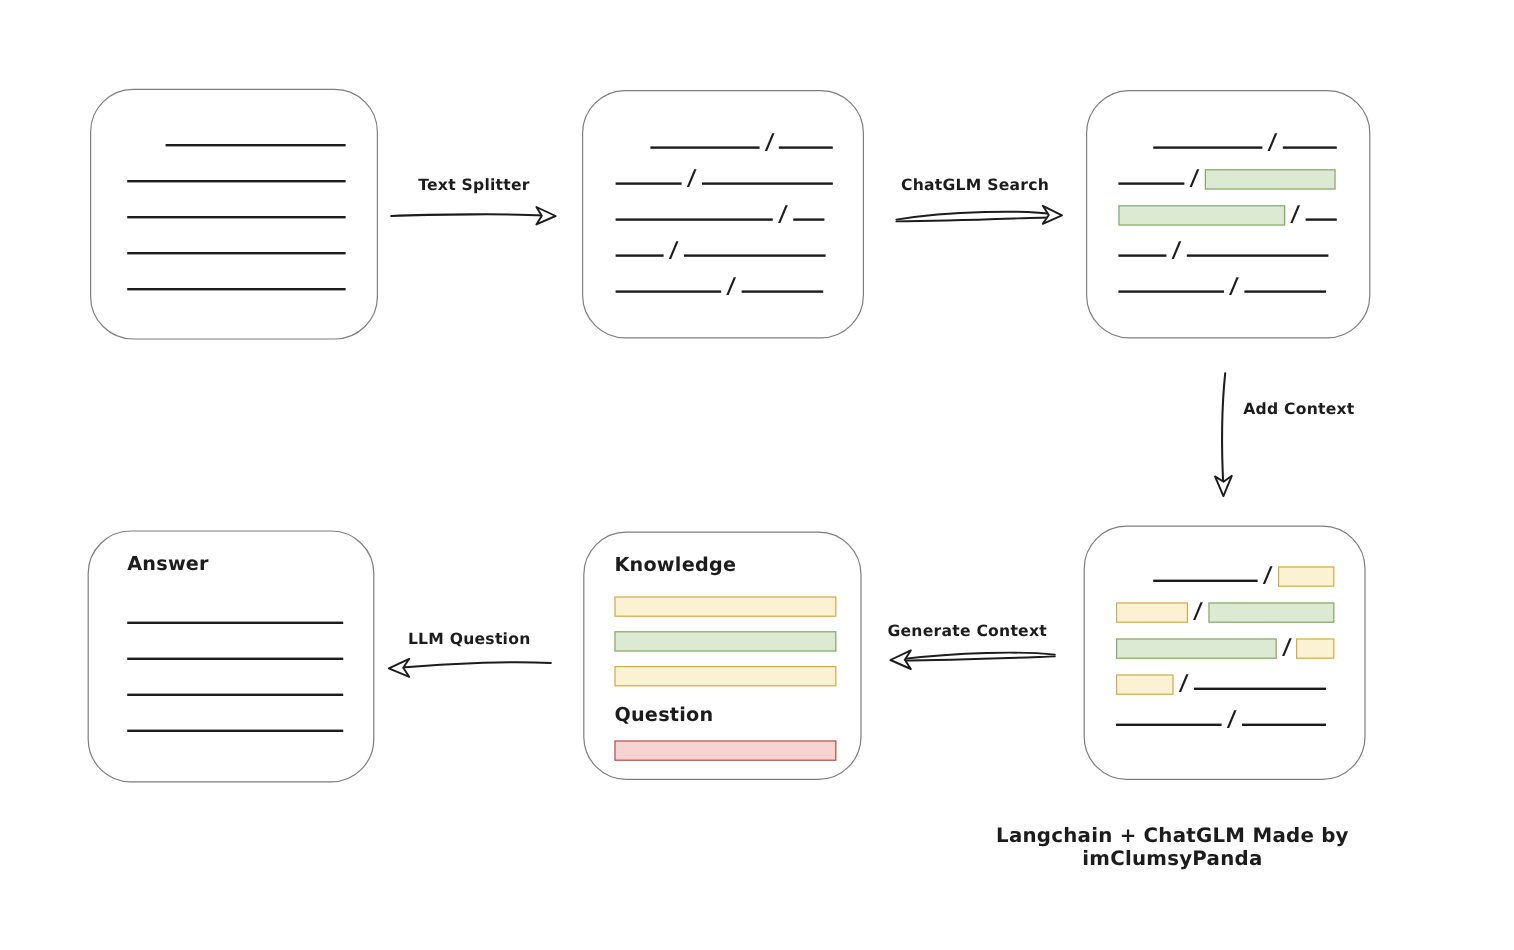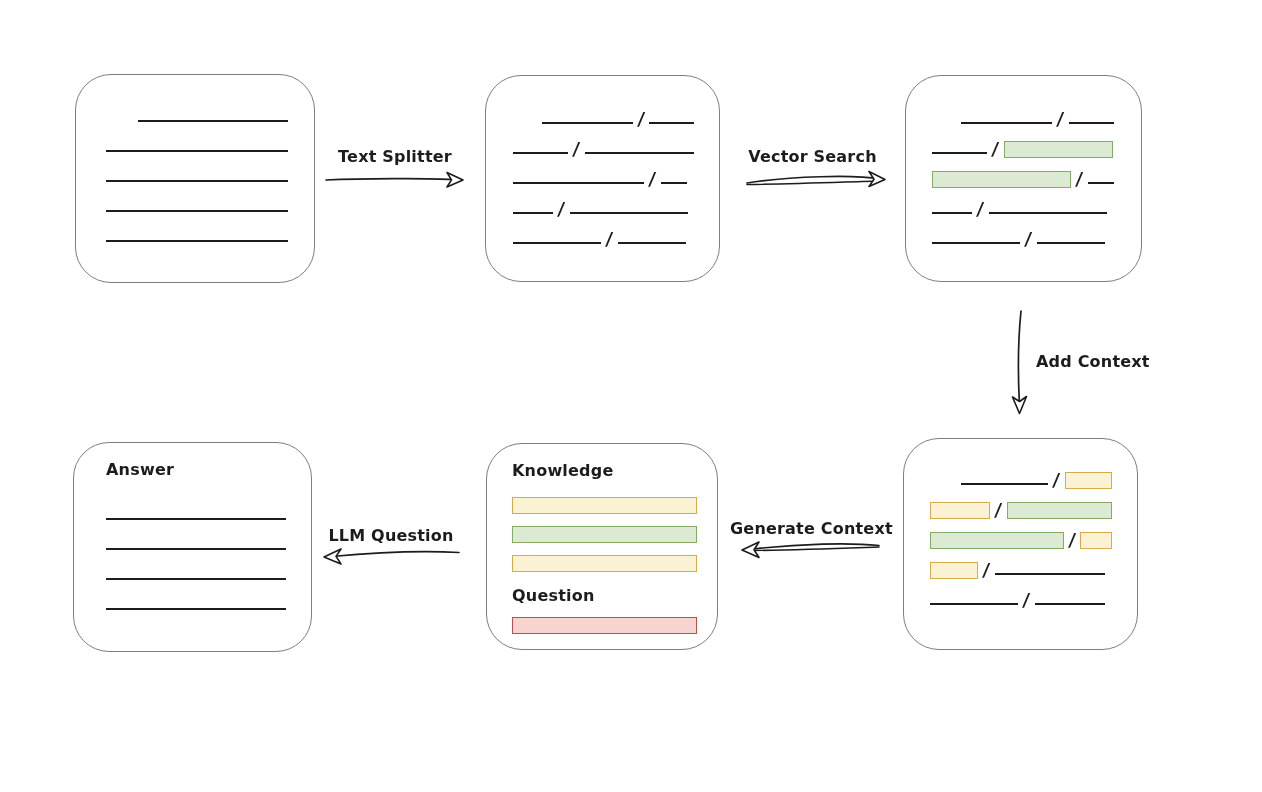--- a/index.html
+++ b/index.html
@@ -26,21 +26,21 @@
   .chip{display:inline-block;height:15px;border:1.5px solid;box-sizing:content-box;}
   .chip-green{background:var(--green-fill);border-color:var(--green-border);}
   .chip-yellow{background:var(--yellow-fill);border-color:var(--yellow-border);}
   .chip-red{background:var(--red-fill);border-color:var(--red-border);}
   .bar{height:15px;border:1.5px solid;width:183px;margin-bottom:12px;}
   .bar.chip-green{background:var(--green-fill);border-color:var(--green-border);}
   .bar.chip-yellow{background:var(--yellow-fill);border-color:var(--yellow-border);}
   .bar.chip-red{background:var(--red-fill);border-color:var(--red-border);}
   .heading{font-size:16px;font-weight:600;line-height:22px;letter-spacing:.2px;}
   .arrow-label{
-    position:absolute;font-size:16px;font-weight:600;letter-spacing:.2px;
+    position:absolute;font-size:13px;font-weight:600;letter-spacing:.2px;
     white-space:nowrap;text-align:center;
   }
   .caption{
     position:absolute;left:752px;top:687px;width:450px;text-align:center;
     font-size:16.5px;font-weight:600;letter-spacing:.2px;
   }
   .arrows{position:absolute;left:0;top:0;color:var(--line);}
 </style>
 </head>
 <body>
@@ -66,22 +66,22 @@
       <path d="M749,550.5 C800,550 850,548 879,547"></path>
       <path d="M759,542 L742,550 L759,557.5 L754,549.8 Z" fill="#ffffff"></path>
     </g>
     <g stroke="currentColor" fill="none" stroke-width="1.7" stroke-linecap="round" stroke-linejoin="round">
       <path d="M332,556.5 C380,552 430,551 459,552.5"></path>
       <path d="M341,549 L324,557 L341,564 L336,556.4 Z" fill="#ffffff" stroke-width="1.6"></path>
     </g>
   </svg>
 
   <div class="arrow-label" style="left:325px;top:147px;width:140px;">Text Splitter</div>
-  <div class="arrow-label" style="left:745px;top:147px;width:135px;">Vector Search</div>
-  <div class="arrow-label" style="left:1036px;top:352px;text-align:left;">Add Context</div>
+  <div class="arrow-label" style="left:745px;top:147px;width:135px;">ChatGLM Search</div>
+  <div class="arrow-label" style="left:1036px;top:334px;text-align:left;">Add Context</div>
   <div class="arrow-label" style="left:730px;top:519px;width:152px;">Generate Context</div>
   <div class="arrow-label" style="left:327px;top:526px;width:128px;">LLM Question</div>
 
   <div class="box" style="left:75px;top:74px;width:240px;height:209px;padding:45px 28px 0 30px;">
     <div>
         <div class="hline" style="margin-left: 32px; width: 150px;"></div>
         <div class="hline" style="margin-left: 0px; width: 182px;"></div>
         <div class="hline" style="margin-left: 0px; width: 182px;"></div>
         <div class="hline" style="margin-left: 0px; width: 182px;"></div>
         <div class="hline" style="margin-left: 0px; width: 182px;"></div>
@@ -194,14 +194,15 @@
   <div class="box" style="left:73px;top:442px;width:239px;height:210px;padding:16px 28px 0 32px;">
     <div class="heading">Answer</div>
     <div style="margin-top:37px;">
         <div class="hline" style="margin-left: 0px; width: 180px;"></div>
         <div class="hline" style="margin-left: 0px; width: 180px;"></div>
         <div class="hline" style="margin-left: 0px; width: 180px;"></div>
         <div class="hline" style="margin-left: 0px; width: 180px;"></div>
       </div>
   </div>
 
+  <div class="caption">Langchain + ChatGLM Made by imClumsyPanda</div>
 
 </div>
 
 </body></html>

